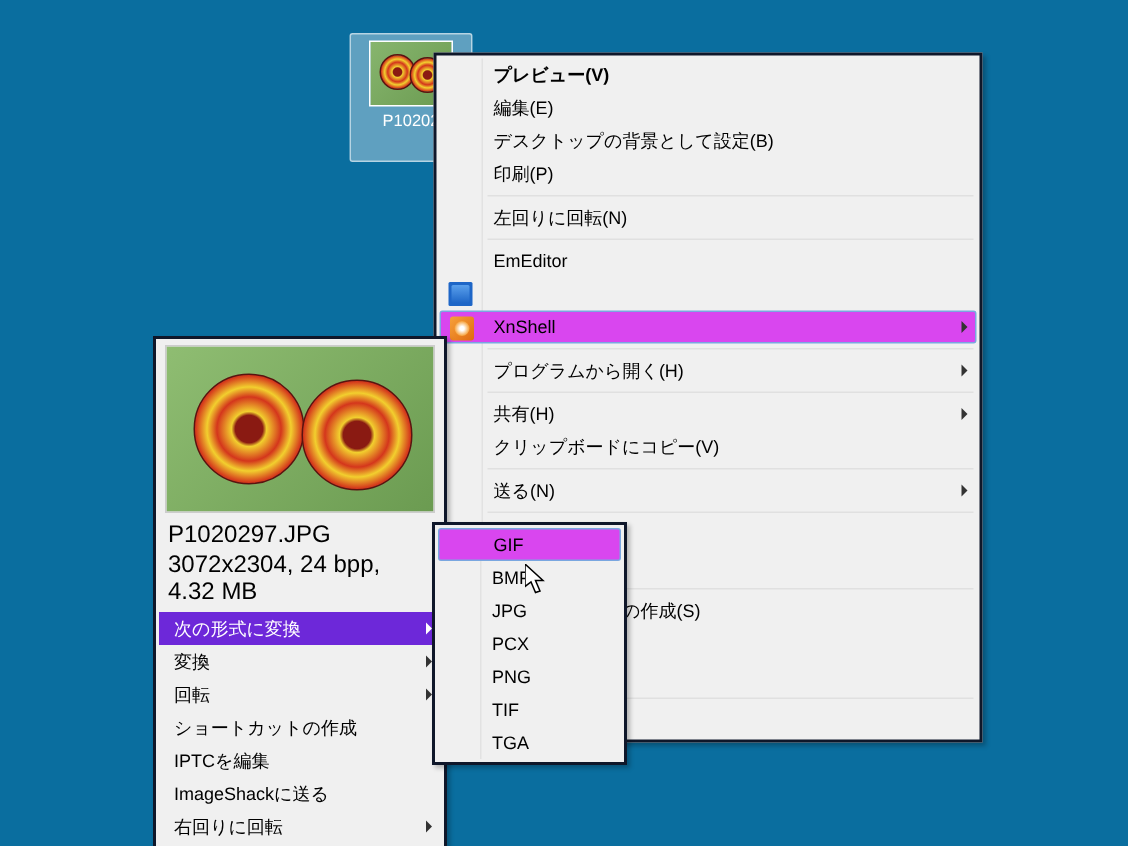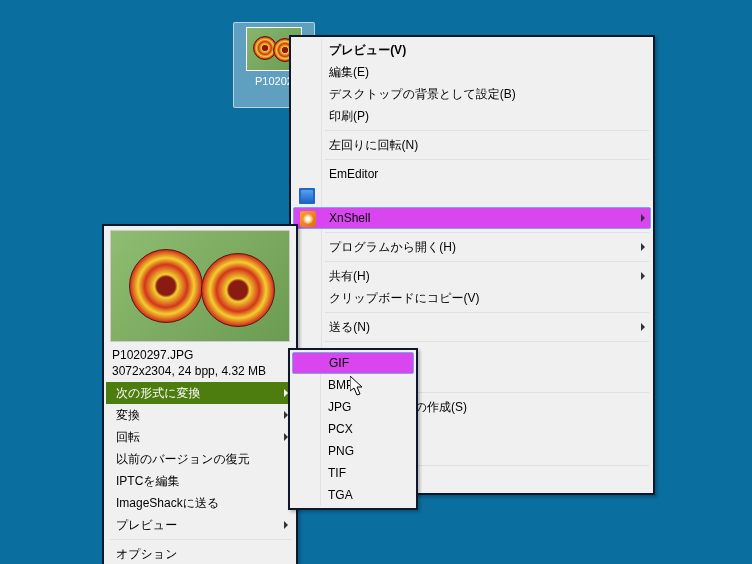--- a/index.html
+++ b/index.html
@@ -20,24 +20,24 @@
 .arrow{position:absolute;right:6px;top:50%;margin-top:-4px;width:0;height:0;border-top:4px solid transparent;border-bottom:4px solid transparent;border-left:4px solid #333}
 .bold{font-weight:700}
 .icon-slot{position:absolute;left:6px;top:3px;width:16px;height:16px}
 
 
 #m1{left:289px;top:35px;width:358px}
 
 
 #m2{left:102px;top:224px;width:188px;padding-top:0}
 #m2 .preview{margin:4px;width:178px;height:110px;background:linear-gradient(135deg,#8fbd72 0%,#6b9b51 100%);position:relative;overflow:hidden;border:1px solid #ccc}
-#m2 .cap{padding:2px 6px 0 6px;font-size:12px}
+#m2 .cap{padding:2px 6px 0 6px;font-size:16px}
 #m2 .items{margin-top:4px}
 #m2 .item{padding-left:10px}
-#m2 .item.hover{background:#4d7c0f;color:#fff;border:none;height:22px;line-height:22px;padding-left:10px;padding-right:20px;border-radius:0}
+#m2 .item.hover{background:#6d28d9;color:#fff;border:none;height:22px;line-height:22px;padding-left:10px;padding-right:20px;border-radius:0}
 #m2 .item.hover .arrow{border-left-color:#fff;right:6px}
 #m2 .sep{margin-left:4px}
 
 
 #m3{left:288px;top:348px;width:122px}
 #m3 .item{padding-left:36px}
 
 
 .cursor{position:absolute;left:350px;top:376px;width:16px;height:22px;pointer-events:none}
 .cursor svg{width:16px;height:22px}
@@ -119,25 +119,25 @@
       <span class="arrow"></span>
     </div>
     <div class="item">
       <span>変換</span>
       <span class="arrow"></span>
     </div>
     <div class="item">
       <span>回転</span>
       <span class="arrow"></span>
     </div>
-    <div class="item">以前のバージョンの復元</div>
+    <div class="item">ショートカットの作成</div>
     <div class="item">IPTCを編集</div>
     <div class="item">ImageShackに送る</div>
     <div class="item">
-      <span>プレビュー</span>
+      <span>右回りに回転</span>
       <span class="arrow"></span>
     </div>
     <div class="sep"></div>
     <div class="item">オプション</div>
   </div>
 </div>
 
 <div id="m3" class="menu">
   <div class="iconcol"></div>
   <div class="items">

